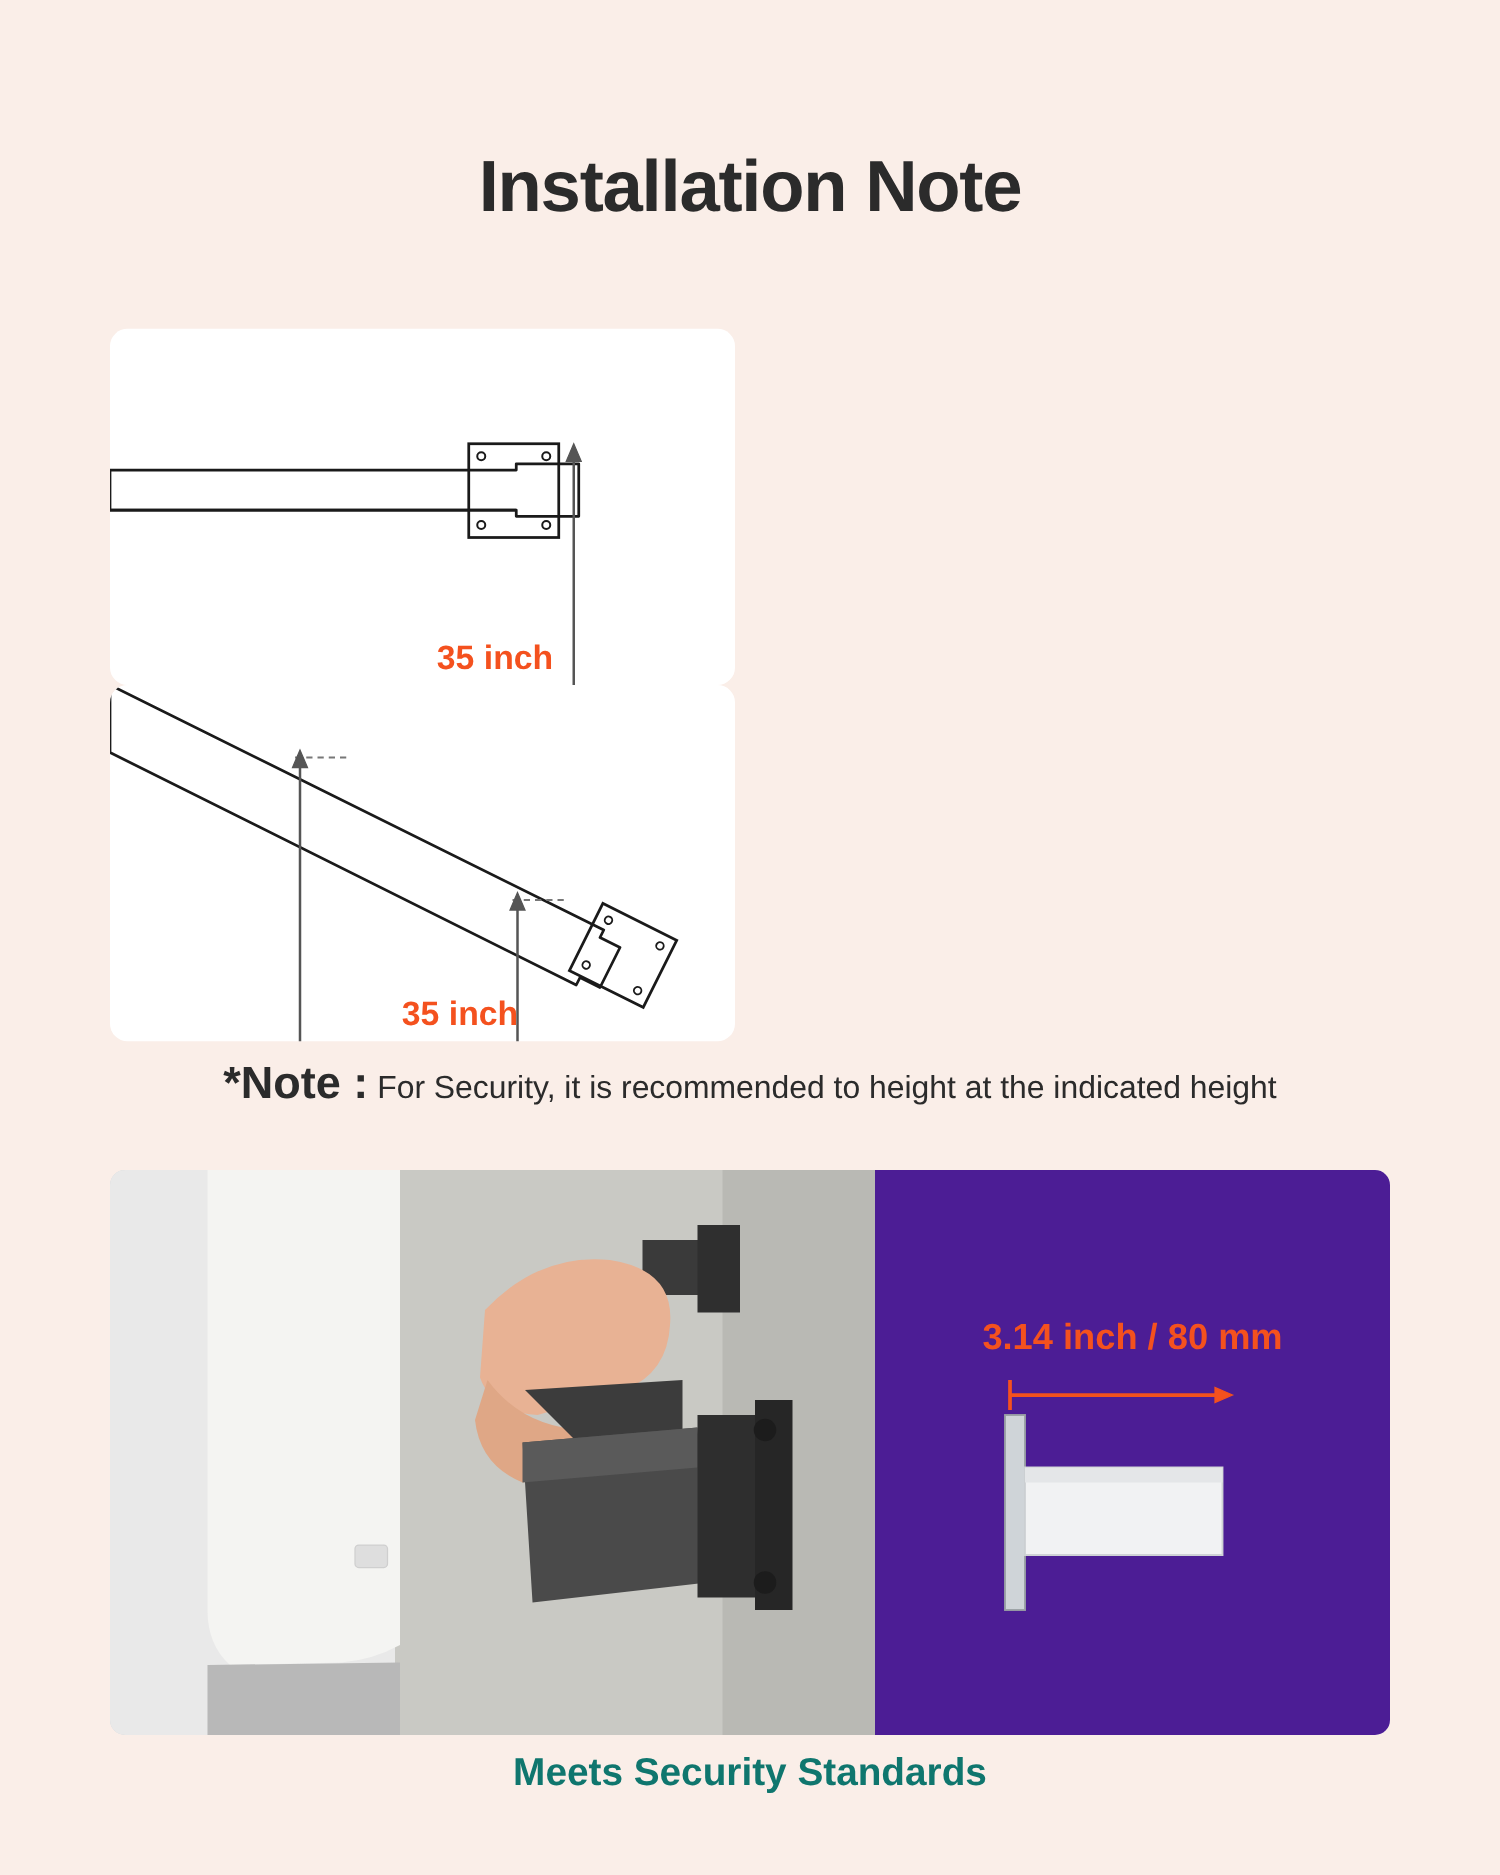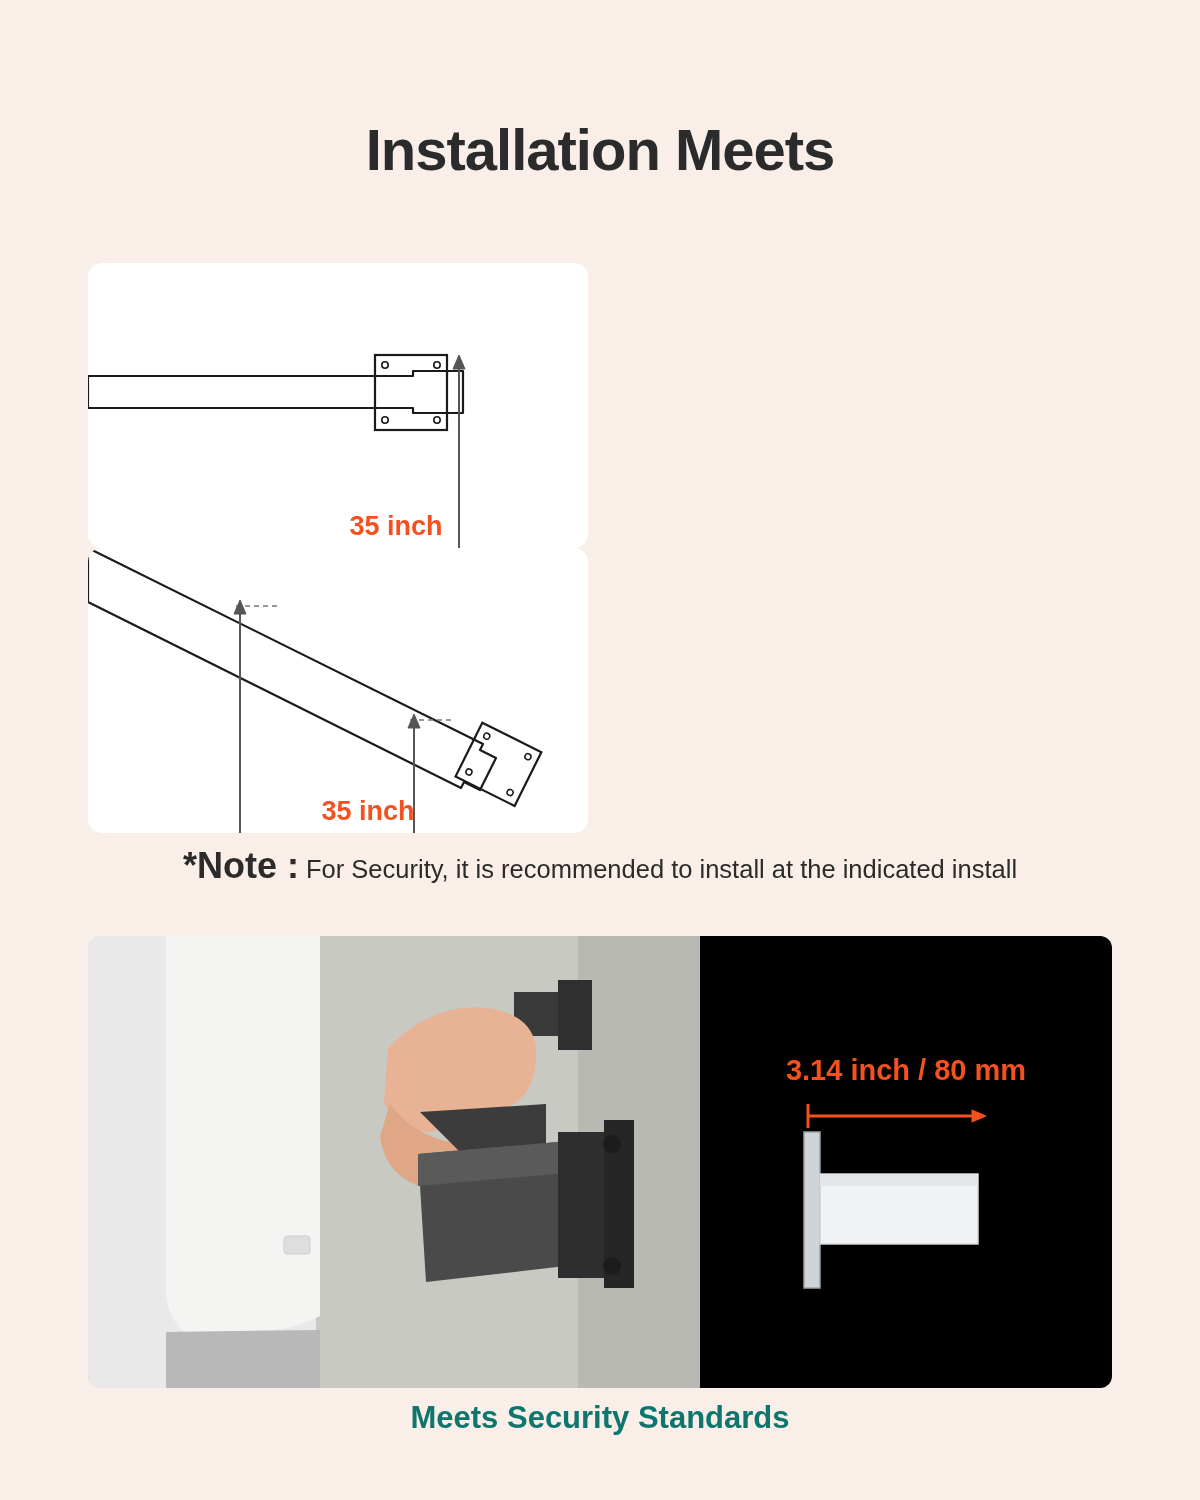--- a/index.html
+++ b/index.html
@@ -92,21 +92,21 @@
     width: 612px;
     height: 452px;
     position: relative;
     overflow: hidden;
     background: #cfcfcf;
   }
   .measure-card {
     width: 412px;
     height: 547px;
     position: relative;
-    background: #000000;
+    background: #4c1d95;
   }
   .measure-label {
     position: absolute;
     top: 118px;
     left: 0;
     width: 412px;
     text-align: center;
     color: #f4511e;
     font-weight: bold;
     font-size: 29px;
@@ -119,21 +119,21 @@
     text-align: center;
     font-size: 31px;
     font-weight: bold;
     color: #0f766e;
   }
   svg { display: block; }
 </style>
 </head>
 <body>
 
-<h1 class="page-title">Installation Meets</h1>
+<h1 class="page-title">Installation Note</h1>
 
 <div class="diagram-row">
 
   <div class="card card-left">
     <svg width="500" height="570" viewBox="0 0 500 570">
 
       <g>
         <path d="M0 113 L325 113 L325 108 L375 108 L375 150 L325 150 L325 145 L0 145 Z" fill="#ffffff" stroke="#1a1a1a" stroke-width="2.2" stroke-linejoin="round"></path>
         <line x1="0" y1="145" x2="325" y2="145" stroke="#1a1a1a" stroke-width="2.2"></line>
       </g>
@@ -193,21 +193,21 @@
         <polygon points="326,470 320,456 332,456"></polygon>
       </g>
     </svg>
     <div class="dim-label dim-right">35 inch
 900 mm</div>
   </div>
 </div>
 
 <div class="note">
   <b>*Note :</b>
-  <span>For Security, it is recommended to install at the indicated install</span>
+  <span>For Security, it is recommended to height at the indicated height</span>
 </div>
 
 <div class="bottom-row">
   <div class="photo">
     <svg width="612" height="452" viewBox="0 0 612 452">
 
       <rect x="0" y="0" width="612" height="452" fill="#e9e9e9"></rect>
       <rect x="228" y="0" width="384" height="452" fill="#c9c9c4"></rect>
       <rect x="490" y="0" width="122" height="452" fill="#b9b9b4"></rect>
 

